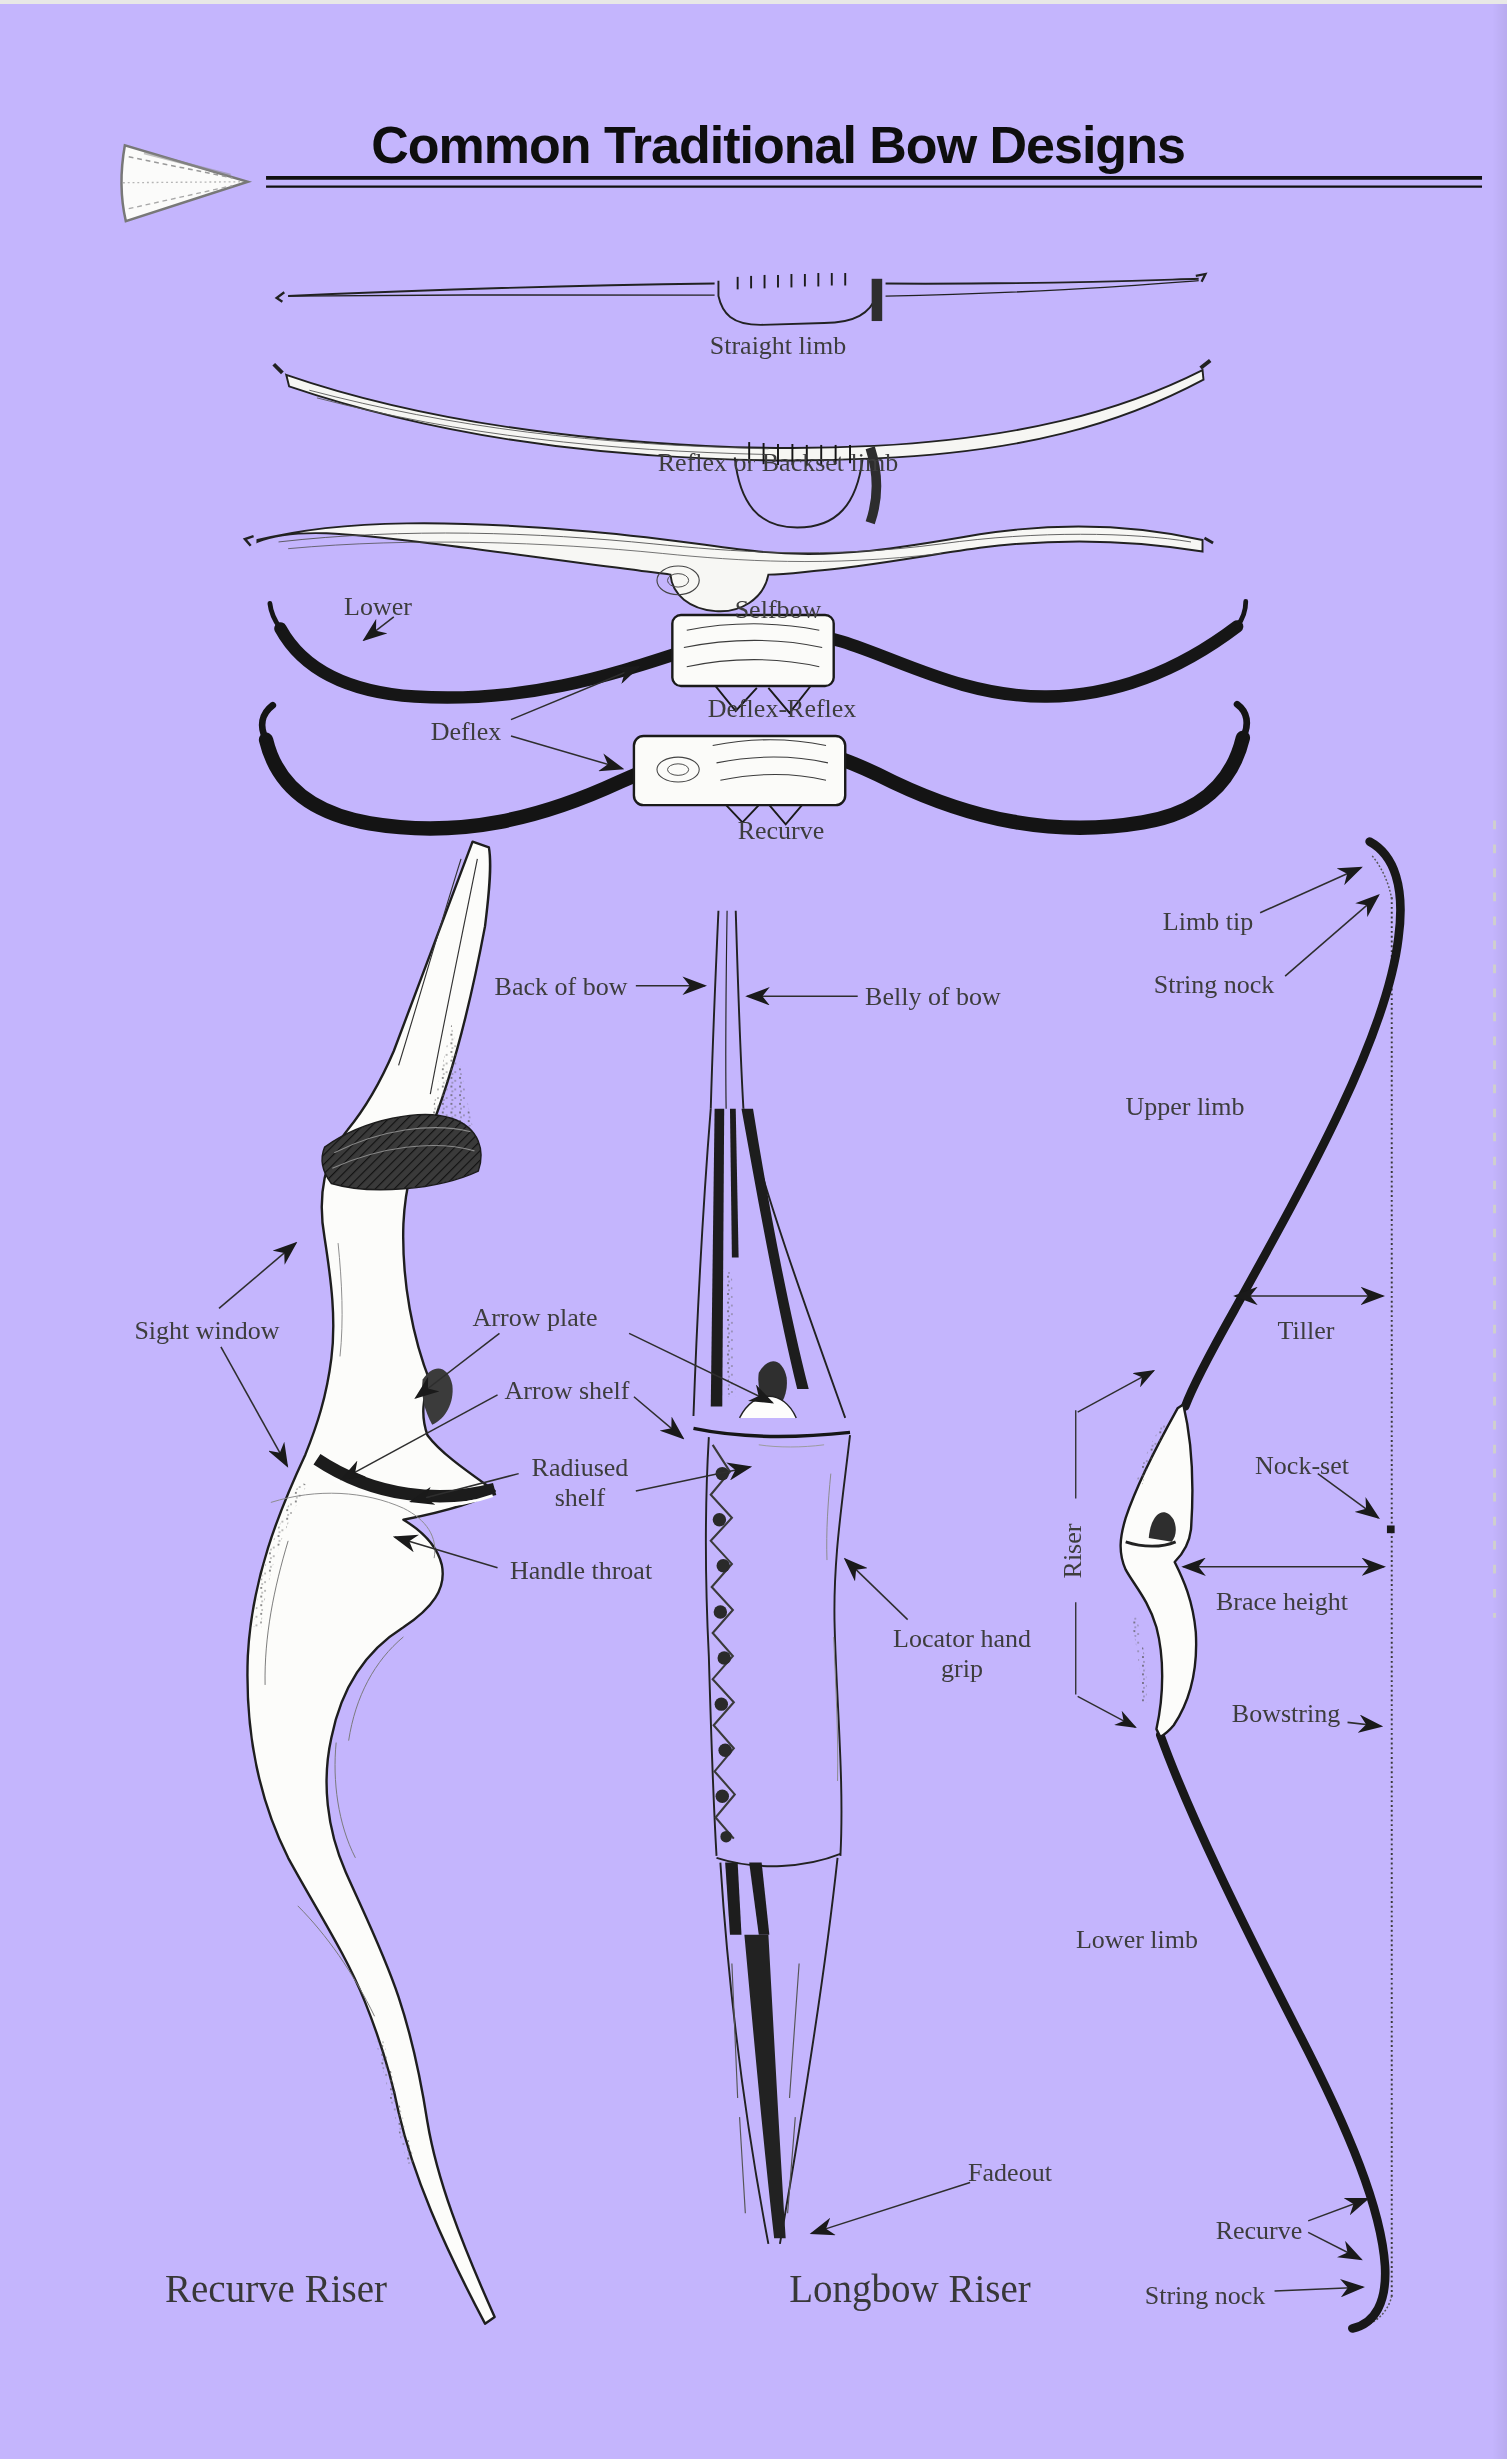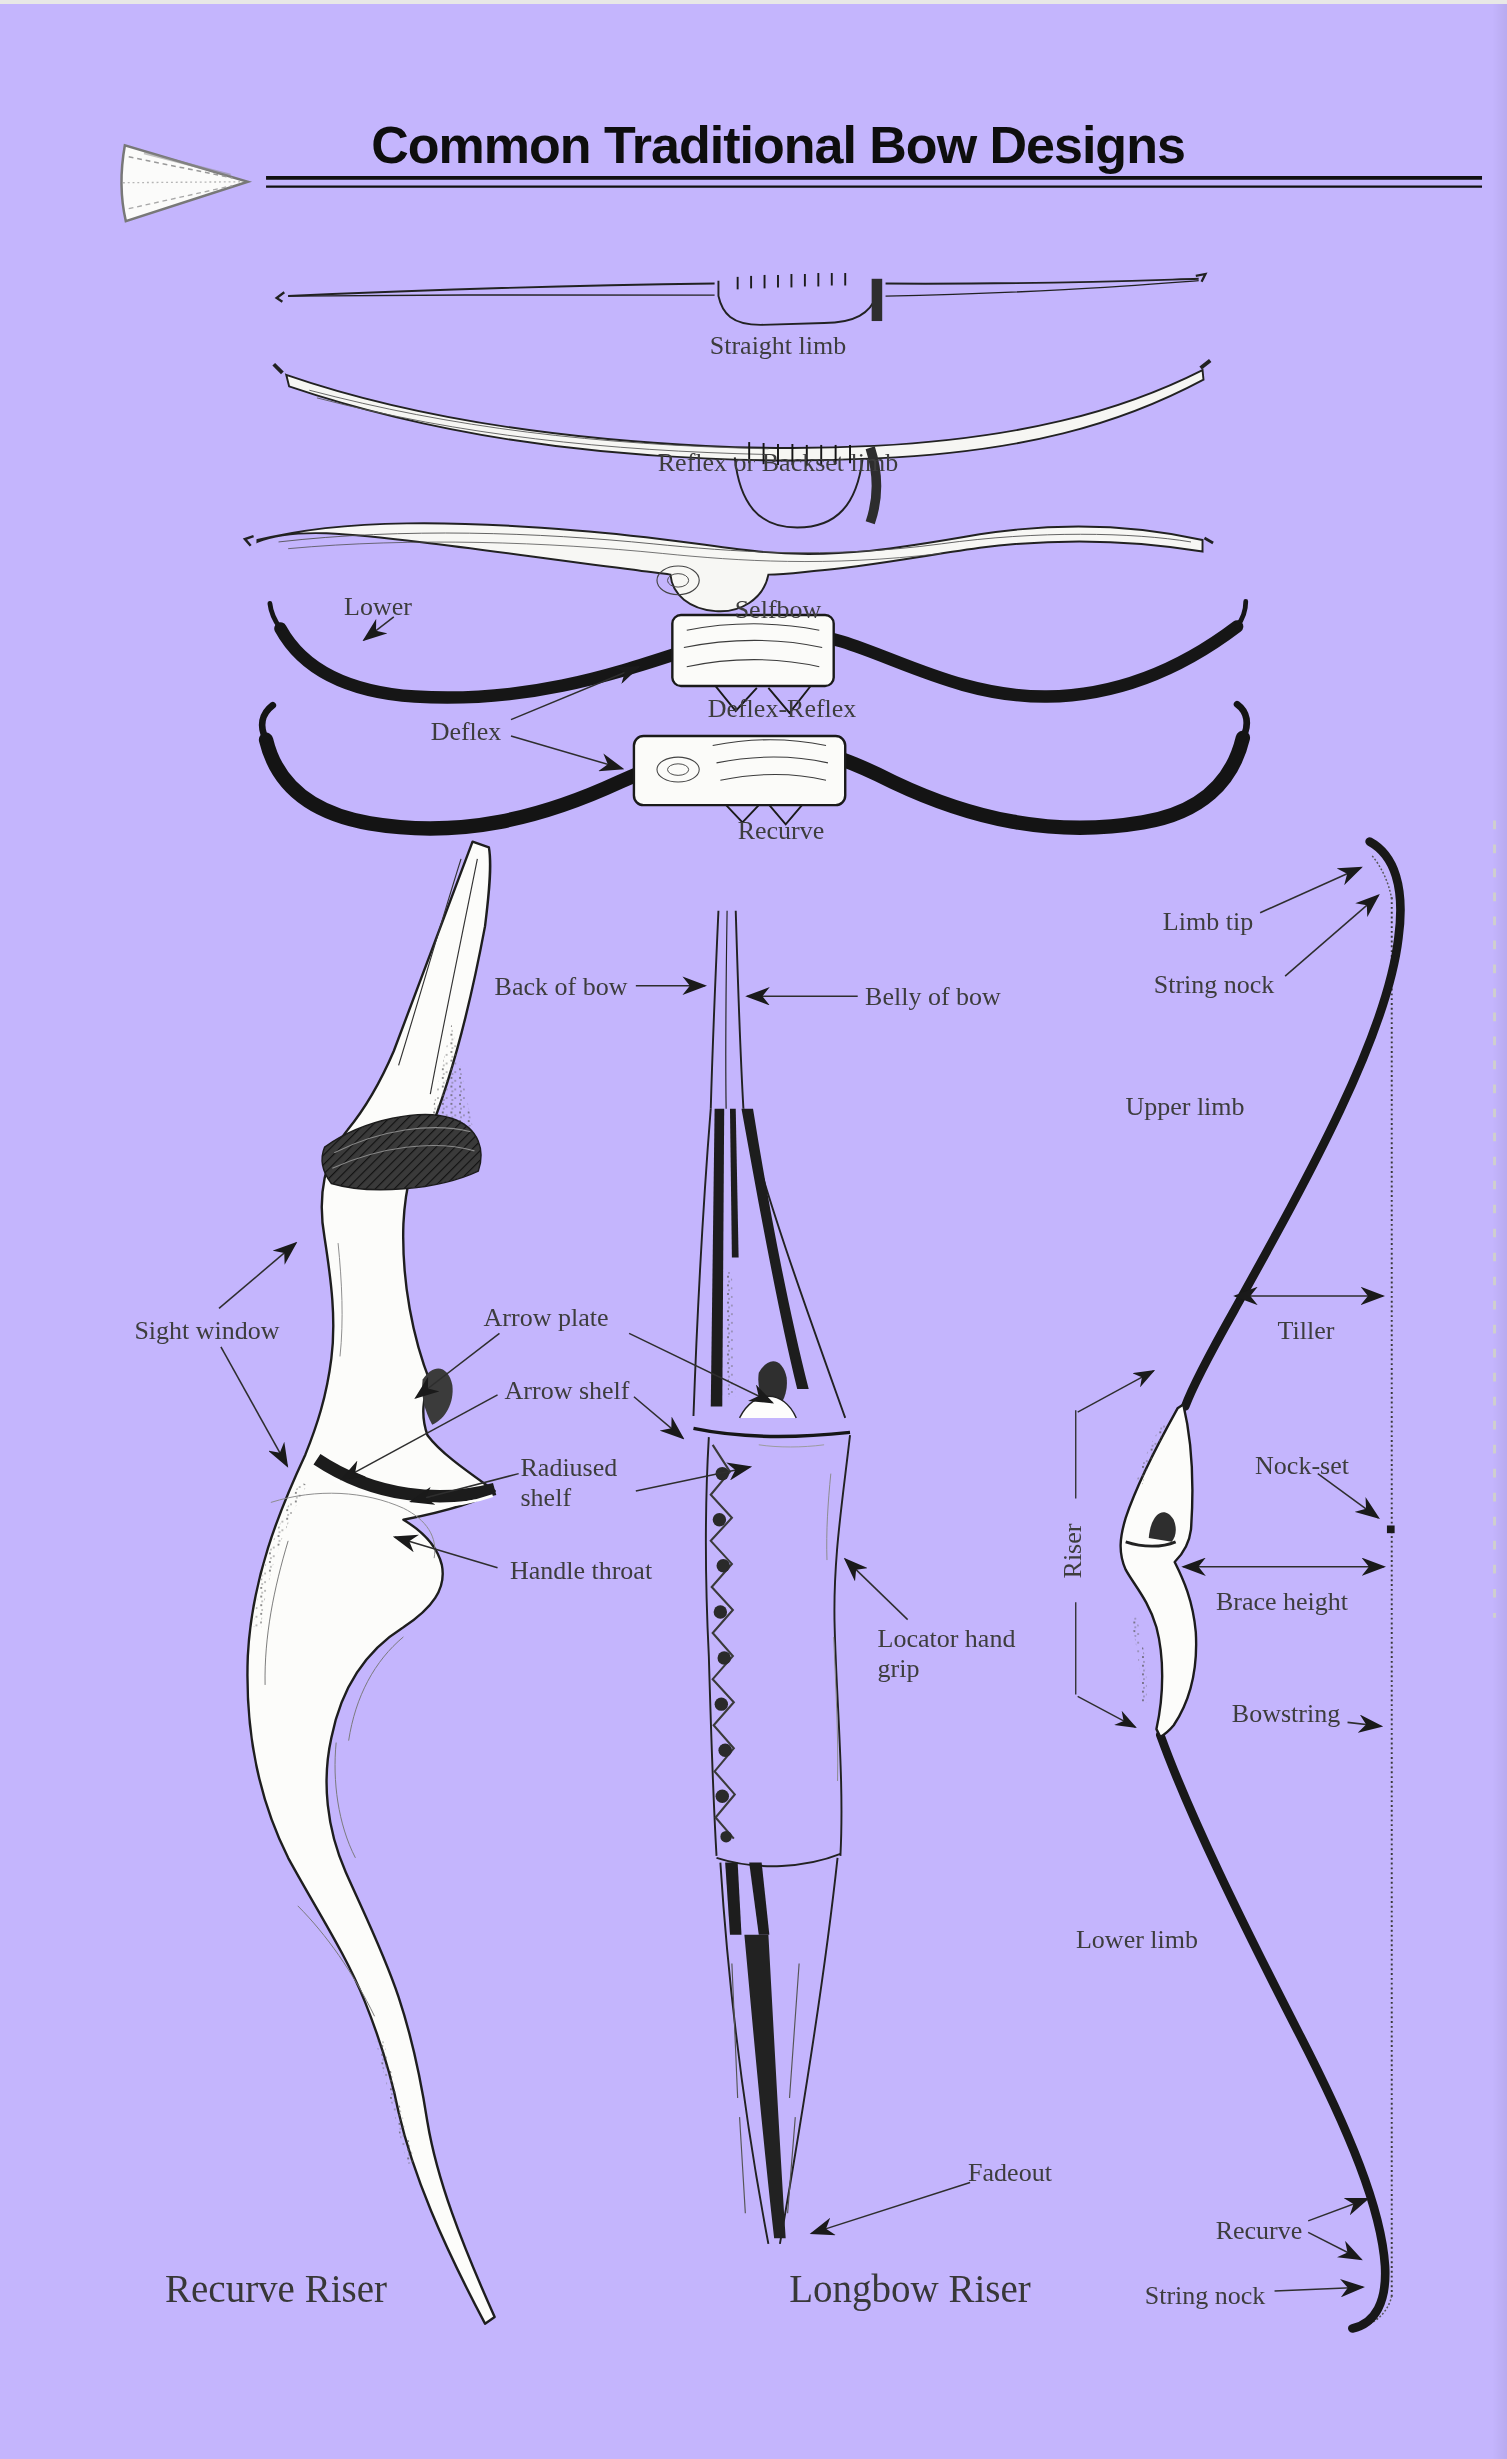--- a/index.html
+++ b/index.html
@@ -6,21 +6,21 @@
   .page{position:relative;width:1507px;height:2459px;background:#c4b5fd;overflow:hidden;
         font-family:"Liberation Serif", serif;margin:4px auto;}
   .page::after{content:"";position:absolute;right:0;top:0;width:15.4px;height:100%;
         background:linear-gradient(to left, rgba(0,0,0,0.06), rgba(0,0,0,0));pointer-events:none;}
   svg.art{position:absolute;left:0;top:0;z-index:1;}
   .page-title{position:absolute;left:778px;top:111px;transform:translateX(-50%);
         font-family:"Liberation Sans", sans-serif;font-weight:700;font-size:52px;
         letter-spacing:-1px;color:#0e0e0e;white-space:nowrap;z-index:2;}
   .lbl{position:absolute;color:#3d3d3d;font-size:26px;line-height:1.14;
         white-space:nowrap;transform:translateX(-50%);z-index:2;}
-  .lbl.wrap{white-space:normal;}
+  .lbl.wrap{white-space:normal;text-align:center;}
   .lbl.caption{font-size:39px;color:#383838;}
   .lbl.vert{transform:translate(-50%,-50%) rotate(-90deg);transform-origin:center;}
 </style>
 </head>
 <body>
 
 <div class="page">
 
 <svg class="art" width="1507" height="2459" viewBox="0 0 1569 2560">
   <defs>
@@ -259,21 +259,21 @@
 
 <div class="lbl" style="left:778px;top:327px">Straight limb</div>
 <div class="lbl" style="left:778px;top:444px">Reflex or Backset limb</div>
 <div class="lbl" style="left:778px;top:591px">Selfbow</div>
 <div class="lbl" style="left:378px;top:588px">Lower</div>
 <div class="lbl" style="left:466px;top:713px">Deflex</div>
 <div class="lbl" style="left:782px;top:690px">Deflex-Reflex</div>
 <div class="lbl" style="left:781px;top:812px">Recurve</div>
 
 <div class="lbl" style="left:207px;top:1312px">Sight window</div>
-<div class="lbl" style="left:546px;top:1299px">Arrow plate</div>
+<div class="lbl" style="left:535px;top:1299px">Arrow plate</div>
 <div class="lbl" style="left:567px;top:1372px">Arrow shelf</div>
 <div class="lbl wrap" style="left:580px;top:1449px;width:119px">Radiused shelf</div>
 <div class="lbl" style="left:581px;top:1552px">Handle throat</div>
 <div class="lbl caption" style="left:276px;top:2263px">Recurve Riser</div>
 
 <div class="lbl" style="left:561px;top:968px">Back of bow</div>
 <div class="lbl" style="left:933px;top:978px">Belly of bow</div>
 <div class="lbl wrap" style="left:962px;top:1620px;width:169px">Locator hand grip</div>
 <div class="lbl" style="left:1010px;top:2154px">Fadeout</div>
 <div class="lbl caption" style="left:910px;top:2263px">Longbow Riser</div>

